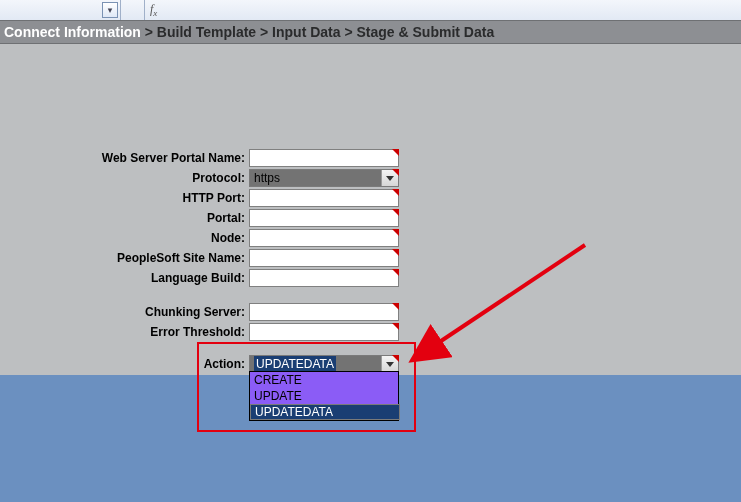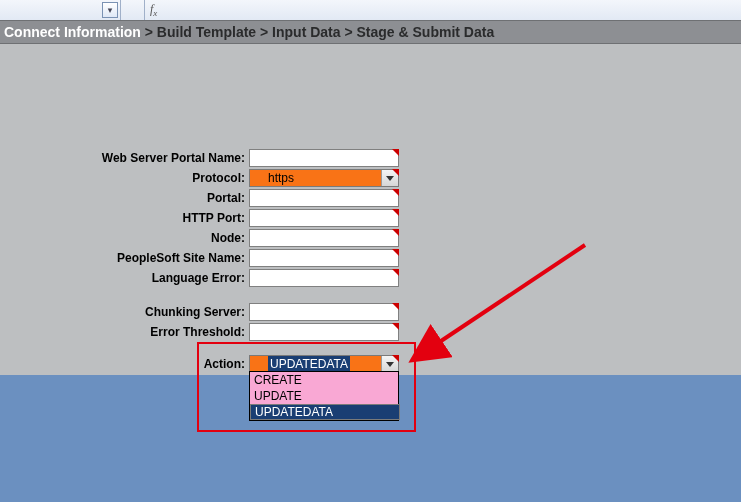--- a/index.html
+++ b/index.html
@@ -20,27 +20,27 @@
   .lowblue{position:absolute;left:0;top:375px;width:100%;height:127px;background:#6b90c0;}
   
   .form{position:absolute;left:60px;top:148px;width:440px;font-size:12px;color:#000;}
   .row{height:20px;display:flex;align-items:center;margin-bottom:0;}
   .row .lbl{width:185px;text-align:right;font-weight:bold;padding-right:4px;}
   .row .fld{width:150px;height:18px;background:#fff;border:1px solid #808080;position:relative;box-sizing:border-box;}
   .row .fld .tri{position:absolute;right:-1px;top:-1px;width:0;height:0;border-top:7px solid #c00;border-left:7px solid transparent;}
   .gap{height:14px;}
   .gap2{height:12px;}
   
-  .sel{width:150px;height:18px;background:#f97316;border:1px solid #7a7a7a;position:relative;box-sizing:border-box;padding-left:18px;font-size:12px;line-height:16px;display:flex;align-items:center;}
+  .sel{width:150px;height:18px;background:#737373;border:1px solid #7a7a7a;position:relative;box-sizing:border-box;padding-left:4px;font-size:12px;line-height:16px;display:flex;align-items:center;}
   .sel .arrow{position:absolute;right:0;top:0;width:16px;height:100%;background:linear-gradient(#f4f4f4,#d6d6d6);border-left:1px solid #9a9a9a;display:flex;align-items:center;justify-content:center;}
   .sel .arrow span{width:0;height:0;border-left:4px solid transparent;border-right:4px solid transparent;border-top:5px solid #333;}
   .sel .tri{position:absolute;right:-1px;top:-1px;width:0;height:0;border-top:7px solid #c00;border-left:7px solid transparent;}
   .sel.selval span.txt{background:#1a3e73;color:#fff;padding:0 2px;}
   
-  .dropdown{position:absolute;width:150px;background:#f9a8d4;border:1px solid #000;box-sizing:border-box;font-size:12px;}
+  .dropdown{position:absolute;width:150px;background:#8b5cf6;border:1px solid #000;box-sizing:border-box;font-size:12px;}
   .dropdown .opt{height:16px;line-height:16px;padding-left:4px;}
   .dropdown .opt.sel{background:#1a3e73;color:#fff;}
   
   .callout{position:absolute;border:2px solid #e3000f;pointer-events:none;}
   
   .arrow-svg{position:absolute;pointer-events:none;}
 </style>
 </head>
 <body>
 <div class="stage">
@@ -71,45 +71,45 @@
     <div class="lbl">Protocol:</div>
     <div class="sel">
       <span class="txt">https</span>
       <div class="arrow">
             <span></span>
           </div>
       <div class="tri"></div>
     </div>
   </div>
   <div class="row">
-    <div class="lbl">Portal:</div>
+    <div class="lbl">HTTP Port:</div>
     <div class="fld">
           <div class="tri"></div>
         </div>
   </div>
   <div class="row">
-    <div class="lbl">HTTP Port:</div>
+    <div class="lbl">Portal:</div>
     <div class="fld">
           <div class="tri"></div>
         </div>
   </div>
   <div class="row">
     <div class="lbl">Node:</div>
     <div class="fld">
           <div class="tri"></div>
         </div>
   </div>
   <div class="row">
     <div class="lbl">PeopleSoft Site Name:</div>
     <div class="fld">
           <div class="tri"></div>
         </div>
   </div>
   <div class="row">
-    <div class="lbl">Language Error:</div>
+    <div class="lbl">Language Build:</div>
     <div class="fld">
           <div class="tri"></div>
         </div>
   </div>
   <div class="gap"></div>
   <div class="row">
     <div class="lbl">Chunking Server:</div>
     <div class="fld">
           <div class="tri"></div>
         </div>

